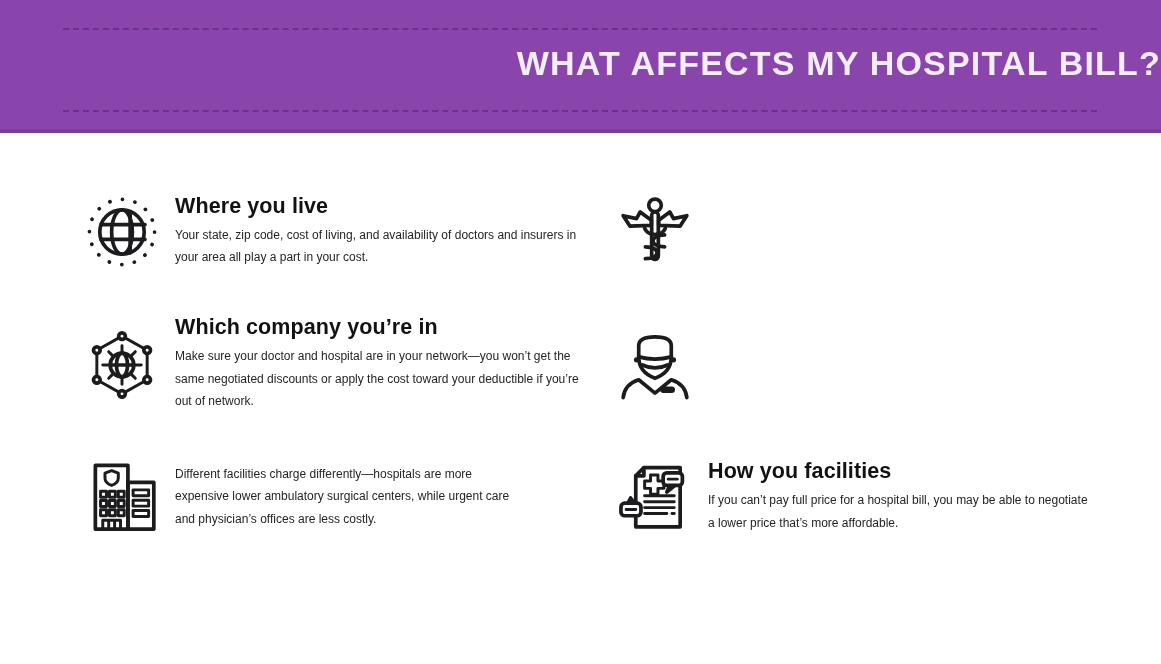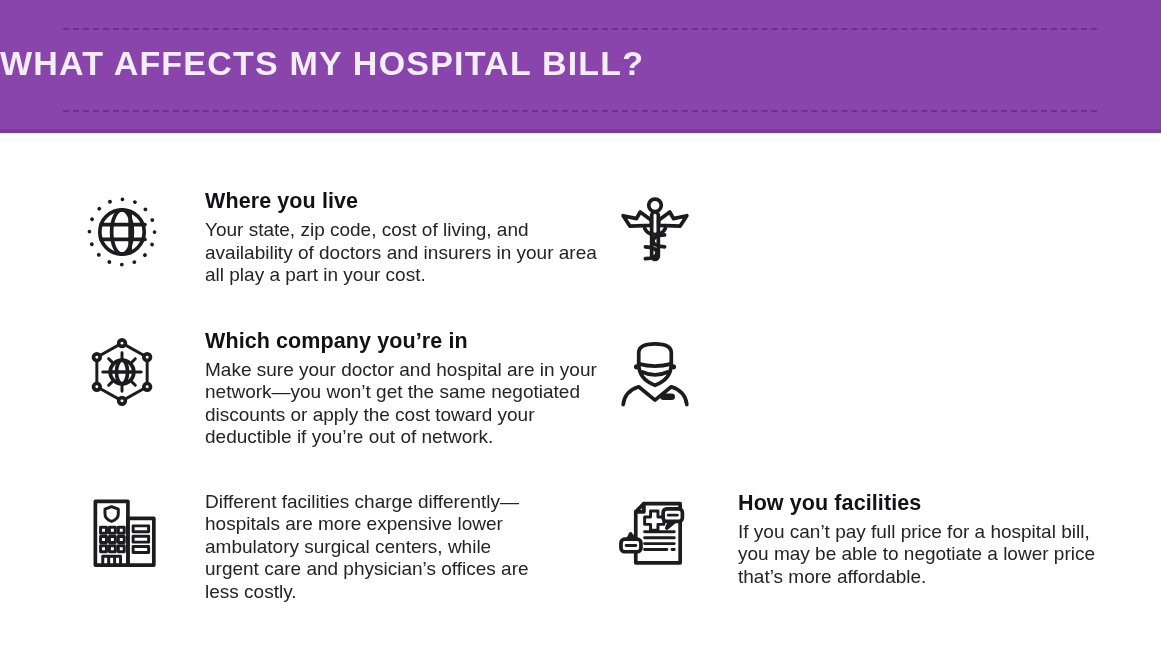--- a/index.html
+++ b/index.html
@@ -16,46 +16,46 @@
     border-bottom:4px solid #7a3b9e;box-sizing:content-box;
   }
   .dash-line{
     position:absolute;left:63px;right:64px;height:0;
     border-top:2px dashed #6b3191;
   }
   .dash-line.top{top:28px;}
   .dash-line.bottom{bottom:17px;}
   .header-title{
     position:absolute;left:0;right:0;top:50%;transform:translateY(-54%);
-    text-align:left;color:#f2edf6;
+    text-align:right;color:#f2edf6;
     font-size:34px;font-weight:800;letter-spacing:1.2px;
   }
 
   
   .content{
     display:grid;
     grid-template-columns:533px 1fr;
     padding:56px 30px 0 85px;
     row-gap:42px;
   }
-  .item{display:flex;align-items:flex-start;gap:30px;}
+  .item{display:flex;align-items:center;}
   .icon-box{flex:0 0 90px;width:90px;padding-top:2px;}
   .icon-box svg{width:74px;height:82px;display:block;}
   .stroke{fill:none;stroke:#1c1c1e;stroke-width:5;stroke-linecap:round;stroke-linejoin:round;}
   .thin{stroke-width:4;}
   .fillshape{fill:#1c1c1e;stroke:none;}
   .whitefill{fill:#ffffff;stroke:#1c1c1e;stroke-width:5;stroke-linejoin:round;}
 
   .text-box{padding-top:0;}
   .item-title{
     font-size:21.5px;font-weight:800;color:#121214;
     margin:0 0 5px 0;letter-spacing:0.1px;
   }
   .item-body{
-    font-size:19px;line-height:22.5px;color:#242427;max-width:408px;
+    font-size:12px;line-height:22.5px;color:#242427;max-width:408px;
   }
   .col-right .item-body{max-width:384px;}
   .item-where-you-go .item-body{max-width:338px;}
 </style>
 </head>
 <body>
 
 <div class="page">
 
   <div class="header">

